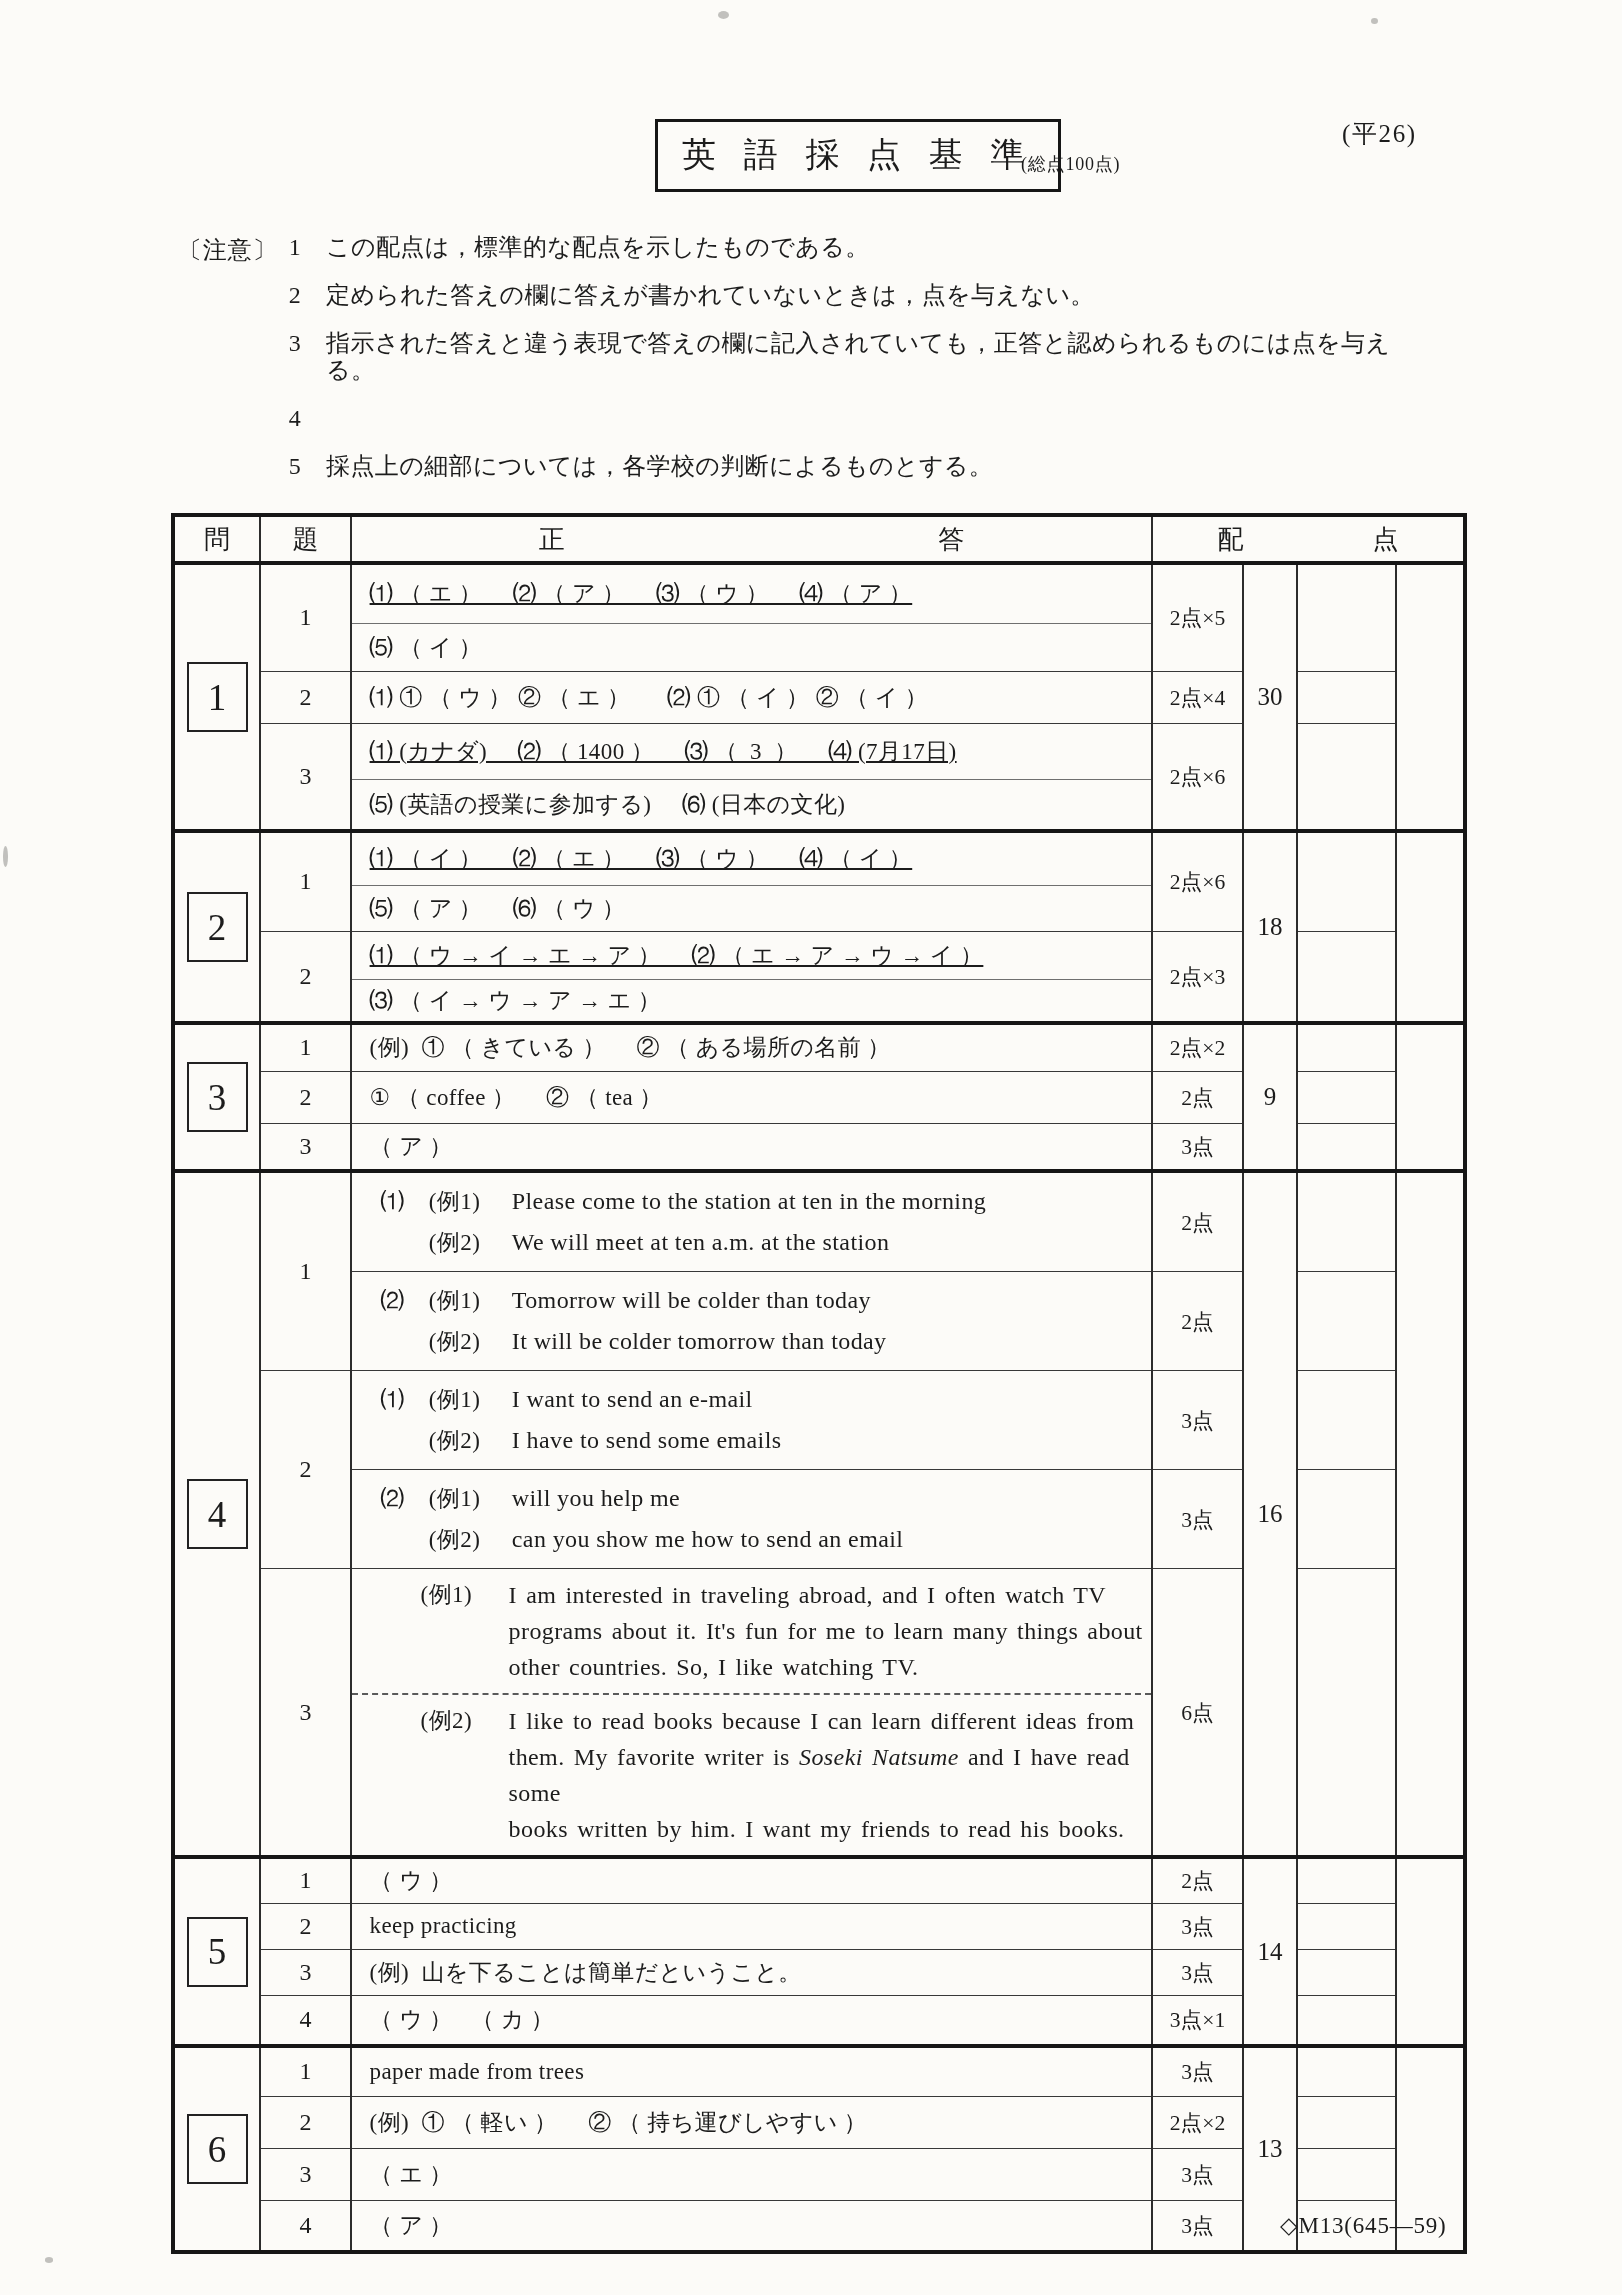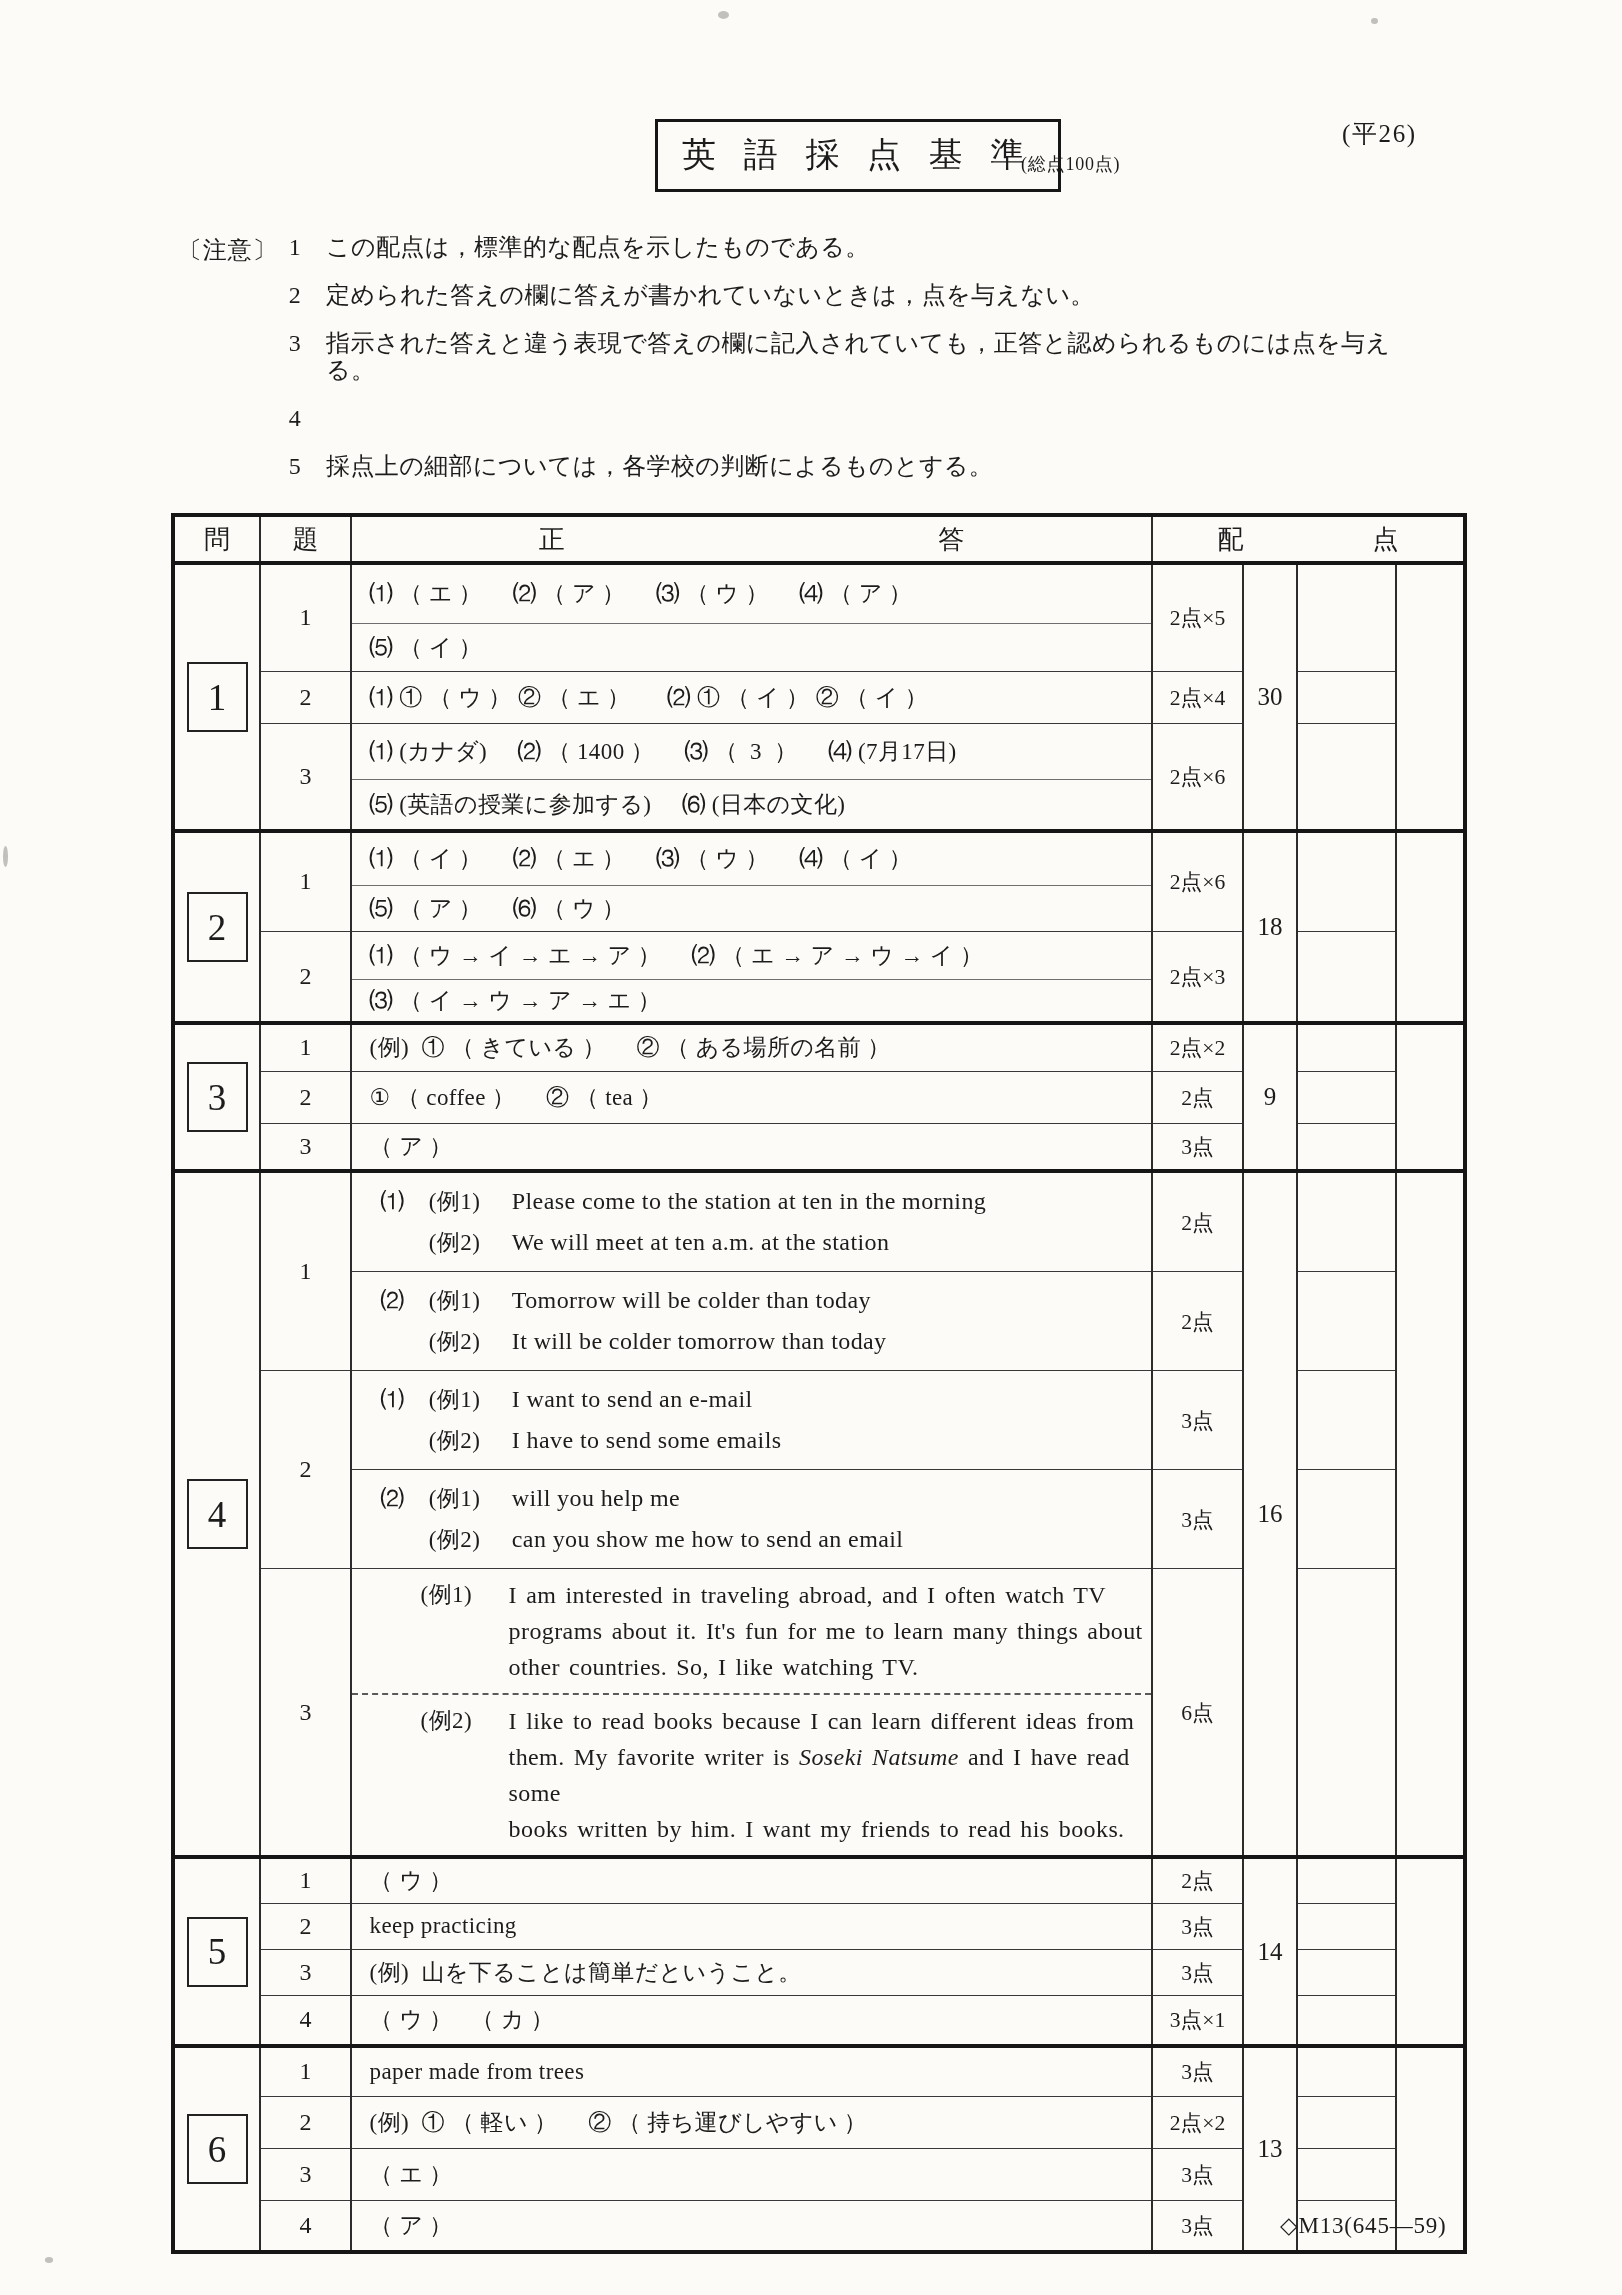--- a/index.html
+++ b/index.html
@@ -44,21 +44,21 @@
     border-left: 2px solid #2c2c2c;
     border-right: 2px solid #2c2c2c;
     border-top: 0;
     border-bottom: 1.6px solid #383838;
     vertical-align: middle;
     overflow: hidden;
   }
   .hdr td { height: 48px; font-size: 26px; border-bottom: 4px solid #161616; }
   .hc { text-align: center; }
   .spread { display: flex; justify-content: space-around; align-items: center; }
-  .thin-b { border-bottom: 1.6px solid #6f6f6f; }
+  .thin-b { border-bottom: 1.6px solid #6f6f6f; text-decoration: underline; }
   .dash-b { border-bottom: 2px dashed #5a5a5a; }
   .thick-b { border-bottom: 4px solid #161616 !important; }
 
   .qc { text-align: center; }
   .qbox {
     width: 61px; height: 70px; margin: 0 auto;
     border: 2.4px solid #222;
     display: flex; align-items: center; justify-content: center;
     font-size: 37px; background: #fcfbf8;
   }

